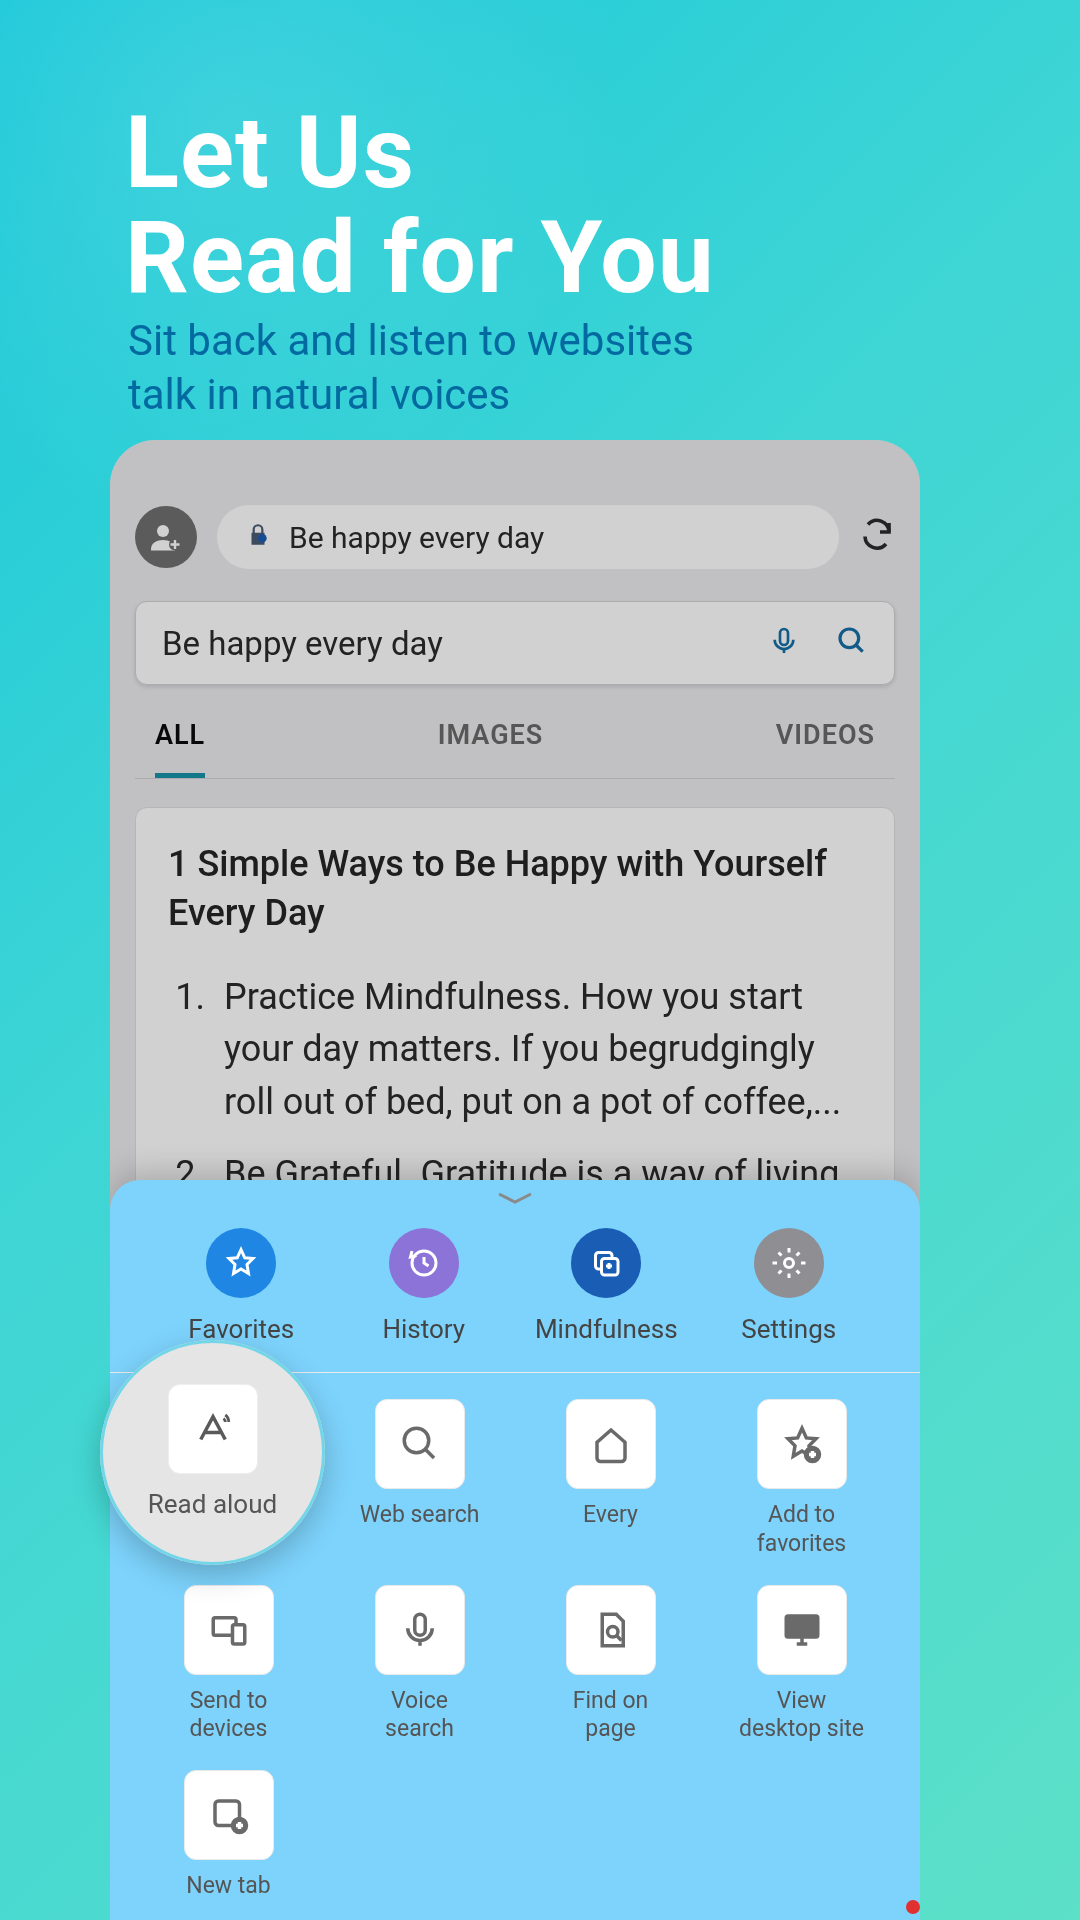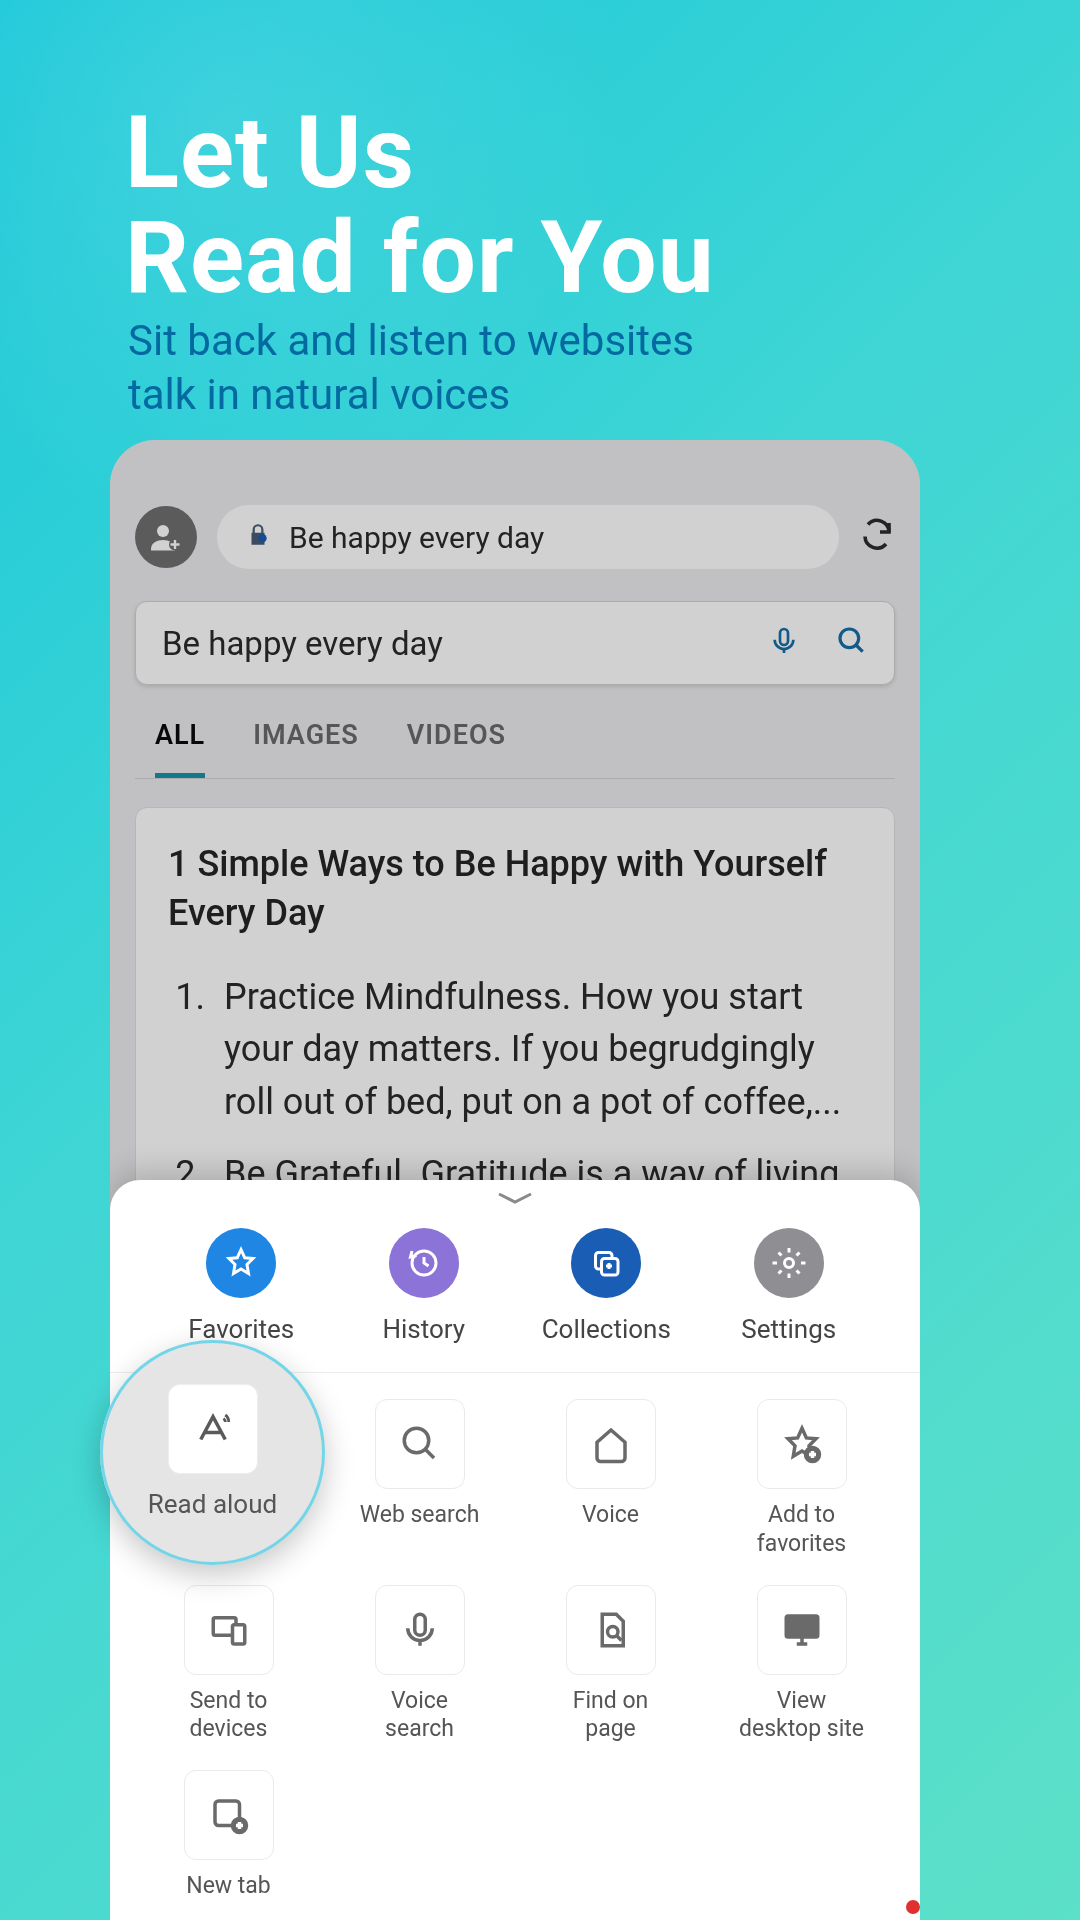--- a/index.html
+++ b/index.html
@@ -99,20 +99,21 @@
   font-size: 33px;
   color: #2b2b2b;
 }
 .searchbox .mic { margin-right: 36px; }
 .searchbox svg { width: 32px; height: 32px; }
 .tabs {
   display: flex;
   gap: 48px;
   padding: 34px 20px 0 20px;
   border-bottom: 1px solid #d2d2d6;
+  justify-content: space-between;
 }
 .tab {
   font-size: 27px;
   font-weight: 600;
   color: #6a6a6a;
   padding-bottom: 22px;
   letter-spacing: 1px;
 }
 .tab.active {
   color: #0a0a0a;
@@ -137,21 +138,21 @@
   font-size: 36px;
   color: #2b2b2b;
   line-height: 1.45;
 }
 .result-card li { margin-bottom: 20px; padding-left: 10px; }
 
 .sheet {
   position: absolute;
   bottom: 0; left: 0; right: 0;
   height: 740px;
-  background: #ffffff;
+  background: #7dd3fc;
   border-radius: 30px 30px 0 0;
   z-index: 20;
   box-shadow: 0 -8px 30px rgba(0,0,0,0.18);
   padding-top: 10px;
 }
 .drag-handle {
   position: absolute;
   top: 8px; left: 50%; transform: translateX(-50%);
   color: #8a8a8a;
 }
@@ -322,21 +323,21 @@
         <span class="top-item-label">History</span>
       </div>
       <div class="top-item">
         <div class="circle c-navy">
             <svg viewBox="0 0 24 24" fill="none" stroke="#fff" stroke-width="2">
               <rect x="5" y="5" width="11" height="11" rx="2"></rect>
               <rect x="9" y="9" width="11" height="11" rx="2" fill="#1a5db5"></rect>
               <path d="M14 12v4M12 14h4"></path>
             </svg>
           </div>
-        <span class="top-item-label">Collections</span>
+        <span class="top-item-label">Mindfulness</span>
       </div>
       <div class="top-item">
         <div class="circle c-gray">
             <svg viewBox="0 0 24 24" fill="none" stroke="#fff" stroke-width="2">
               <circle cx="12" cy="12" r="3"></circle>
               <path d="M12 2v3M12 19v3M4 12H1M23 12h-3M5 5l2 2M17 17l2 2M19 5l-2 2M7 17l-2 2"></path>
             </svg>
           </div>
         <span class="top-item-label">Settings</span>
       </div>
@@ -355,21 +356,21 @@
             </svg>
           </div>
         <span class="grid-label">Web search</span>
       </div>
       <div class="grid-item">
         <div class="square">
             <svg viewBox="0 0 24 24" fill="none" stroke="#6a6a6a" stroke-width="2">
               <path d="M4 11l8-7 8 7v9a2 2 0 01-2 2H6a2 2 0 01-2-2z"></path>
             </svg>
           </div>
-        <span class="grid-label">Voice</span>
+        <span class="grid-label">Every</span>
       </div>
       <div class="grid-item">
         <div class="square">
             <svg viewBox="0 0 24 24" fill="none" stroke="#6a6a6a" stroke-width="2">
               <path d="M12 3l2.5 5.5L20 9l-4 4 1 6-5-3-5 3 1-6-4-4 5.5-.5z"></path>
               <circle cx="18" cy="18" r="4" fill="#6a6a6a"></circle>
               <path d="M18 16v4M16 18h4" stroke="#fff"></path>
             </svg>
           </div>
         <span class="grid-label">Add to favorites</span>

